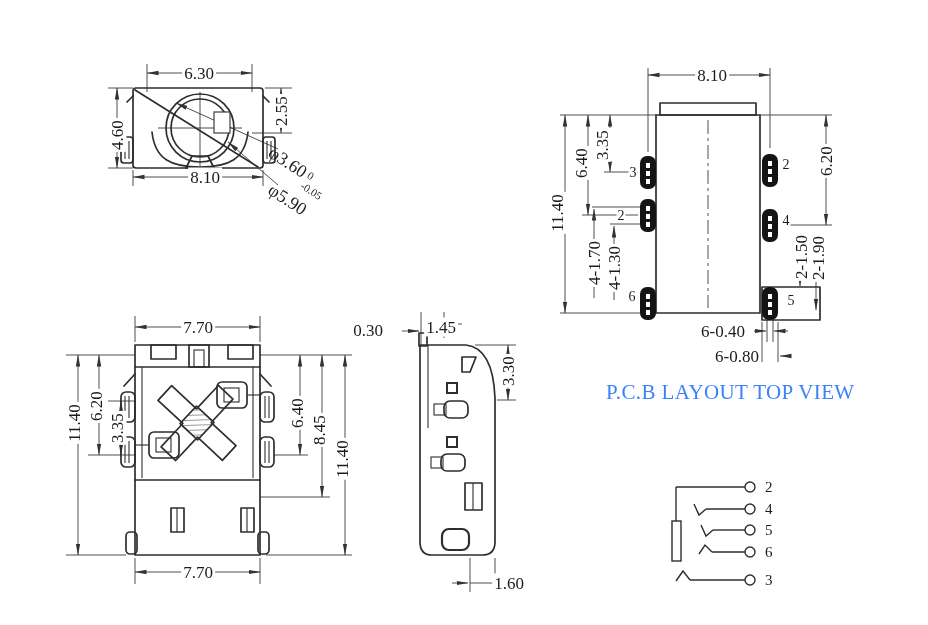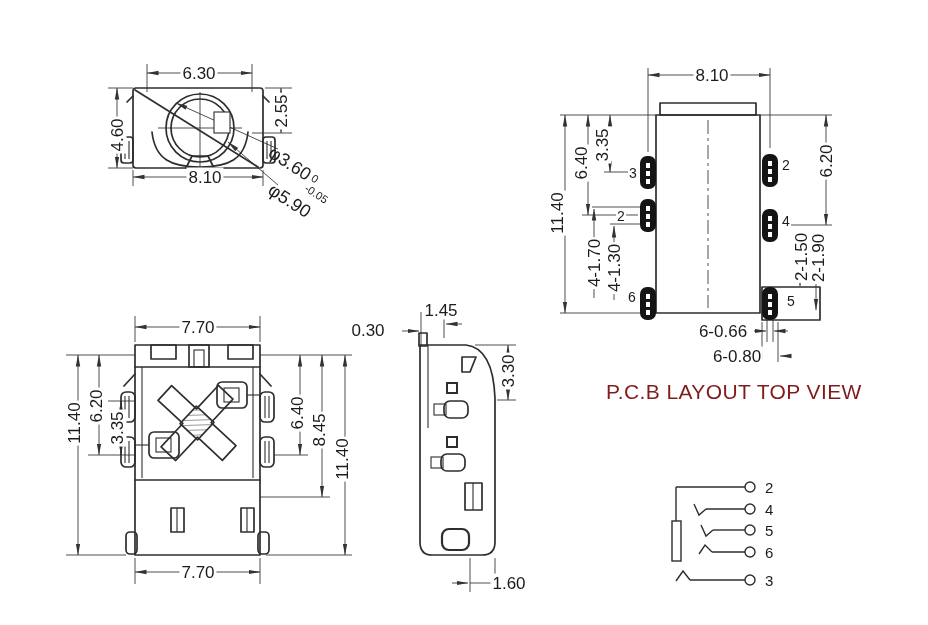--- a/index.html
+++ b/index.html
@@ -1,28 +1,28 @@
 <!DOCTYPE html>
 <html><head>
 <meta charset="utf-8">
 <style>
   html,body{margin:0;padding:0;background:#fff}
   .canvas{position:relative;width:928px;height:625px;background:#fff;
-    font-family:Liberation Sans, sans-serif;overflow:hidden}
+    font-family:Liberation Serif, serif;overflow:hidden}
   .canvas svg{position:absolute;left:0;top:0}
   .lbl{position:absolute;white-space:nowrap;color:#1c1c1c;font-size:17px;line-height:1;
     background:#fff;padding:1px 2px;transform:translate(-50%,-50%)}
   .rot{transform:translate(-50%,-50%) rotate(-90deg)}
   .pinlbl{position:absolute;white-space:nowrap;color:#1c1c1c;font-size:14px;line-height:1;
     background:#fff;padding:0 1px;transform:translate(-50%,-50%)}
   .pinr{position:absolute;color:#1c1c1c;font-size:15px;line-height:1;transform:translate(0,-50%)}
   .diag{position:absolute;display:flex;align-items:flex-start;color:#1c1c1c;font-size:18px;
     line-height:1;transform-origin:0 50%;transform:rotate(33deg)}
   .diag .tol{display:flex;flex-direction:column;font-size:11px;line-height:1.05;margin-left:3px;margin-top:3px}
-  .caption{position:absolute;font-size:21px;color:#7f1d1d;letter-spacing:.4px;white-space:nowrap}
+  .caption{position:absolute;font-size:21px;color:#3b82f6;letter-spacing:.4px;white-space:nowrap}
   
   .p{stroke:#2e2e2e;stroke-width:1.7;fill:none;stroke-linejoin:round;stroke-linecap:round}
   .p2{stroke:#2e2e2e;stroke-width:1.1;fill:none}
   .d{stroke:#3a3a3a;stroke-width:.9;fill:none}
   .cl{stroke:#3a3a3a;stroke-width:.9;fill:none;stroke-dasharray:14 4 3 4}
   .padfill{fill:#141414;stroke:none}
   .dot{fill:#fff;stroke:none}
   .wfill{fill:#fff}
 </style>
 </head>
@@ -298,41 +298,41 @@
 
 <div class="lbl" style="left:712px;top:75px">8.10</div>
 <div class="lbl rot" style="left:557px;top:213px">11.40</div>
 <div class="lbl rot" style="left:581px;top:163px">6.40</div>
 <div class="lbl rot" style="left:602px;top:145px">3.35</div>
 <div class="lbl rot" style="left:594px;top:263px">4-1.70</div>
 <div class="lbl rot" style="left:614px;top:268px">4-1.30</div>
 <div class="lbl rot" style="left:826px;top:161px">6.20</div>
 <div class="lbl rot" style="left:801px;top:257px">2-1.50</div>
 <div class="lbl rot" style="left:818px;top:258px">2-1.90</div>
-<div class="lbl" style="left:723px;top:331px">6-0.66</div>
+<div class="lbl" style="left:723px;top:331px">6-0.40</div>
 <div class="lbl" style="left:737px;top:356px">6-0.80</div>
 <div class="pinlbl" style="left:633px;top:173px">3</div>
 <div class="pinlbl" style="left:621px;top:216px">2</div>
 <div class="pinlbl" style="left:632px;top:297px">6</div>
 <div class="pinlbl" style="left:786px;top:165px">2</div>
 <div class="pinlbl" style="left:786px;top:221px">4</div>
 <div class="pinlbl" style="left:791px;top:301px">5</div>
 <div class="caption" style="left:606px;top:380px">P.C.B LAYOUT TOP VIEW</div>
 
 <div class="lbl" style="left:198px;top:327px">7.70</div>
 <div class="lbl" style="left:198px;top:572px">7.70</div>
 <div class="lbl rot" style="left:74px;top:423px">11.40</div>
 <div class="lbl rot" style="left:96px;top:406px">6.20</div>
 <div class="lbl rot" style="left:117px;top:428px">3.35</div>
 <div class="lbl rot" style="left:297px;top:413px">6.40</div>
 <div class="lbl rot" style="left:319px;top:430px">8.45</div>
 <div class="lbl rot" style="left:342px;top:459px">11.40</div>
 
 <div class="lbl" style="left:368px;top:330px">0.30</div>
-<div class="lbl" style="left:441px;top:310px">1.45</div>
+<div class="lbl" style="left:441px;top:327px">1.45</div>
 <div class="lbl rot" style="left:508px;top:371px">3.30</div>
 <div class="lbl" style="left:509px;top:583px">1.60</div>
 
 <div class="pinr" style="left:765px;top:487px">2</div>
 <div class="pinr" style="left:765px;top:509px">4</div>
 <div class="pinr" style="left:765px;top:530px">5</div>
 <div class="pinr" style="left:765px;top:552px">6</div>
 <div class="pinr" style="left:765px;top:580px">3</div>
 
 </div>

